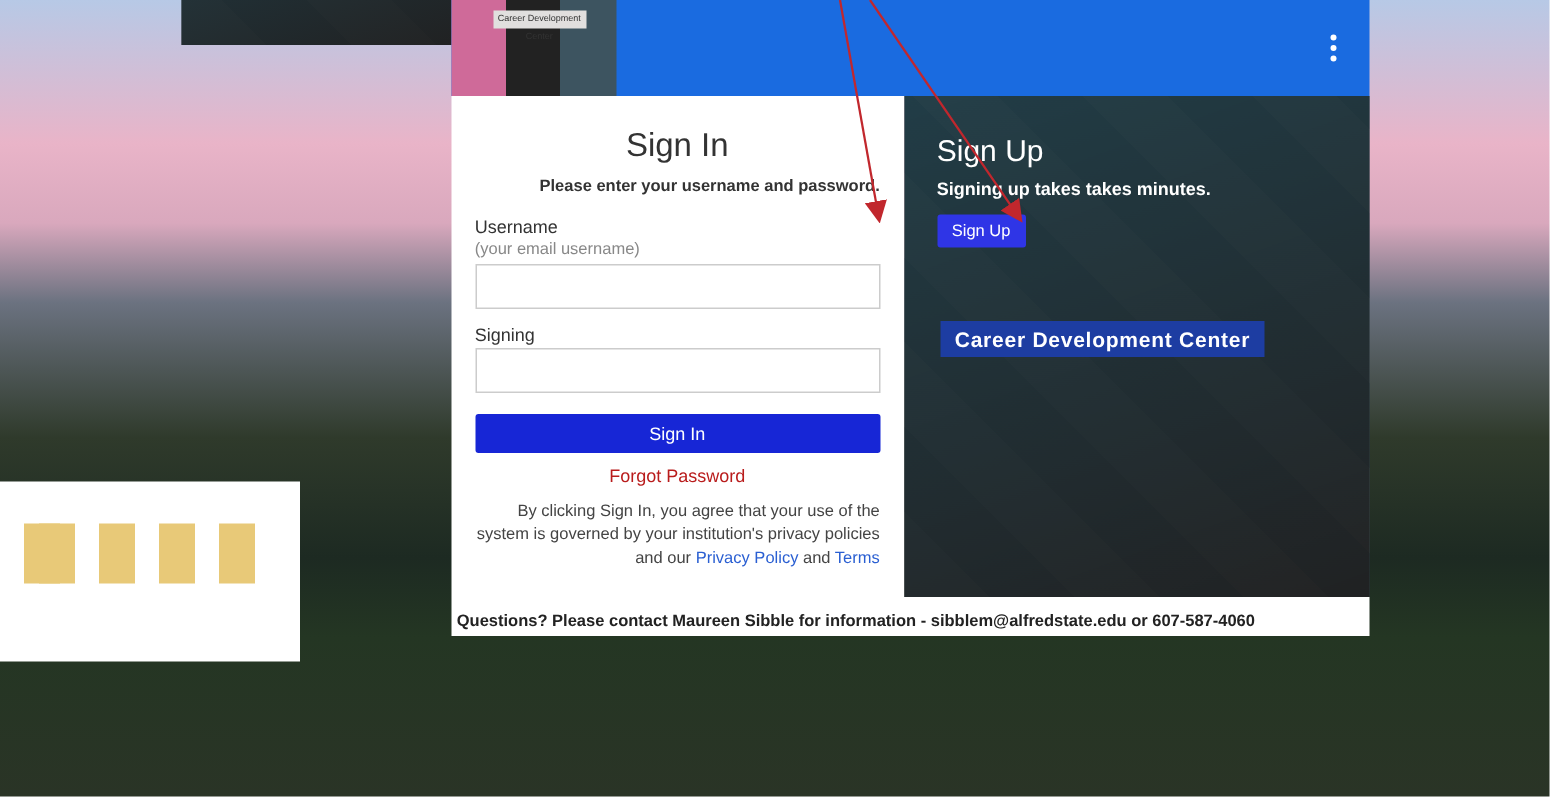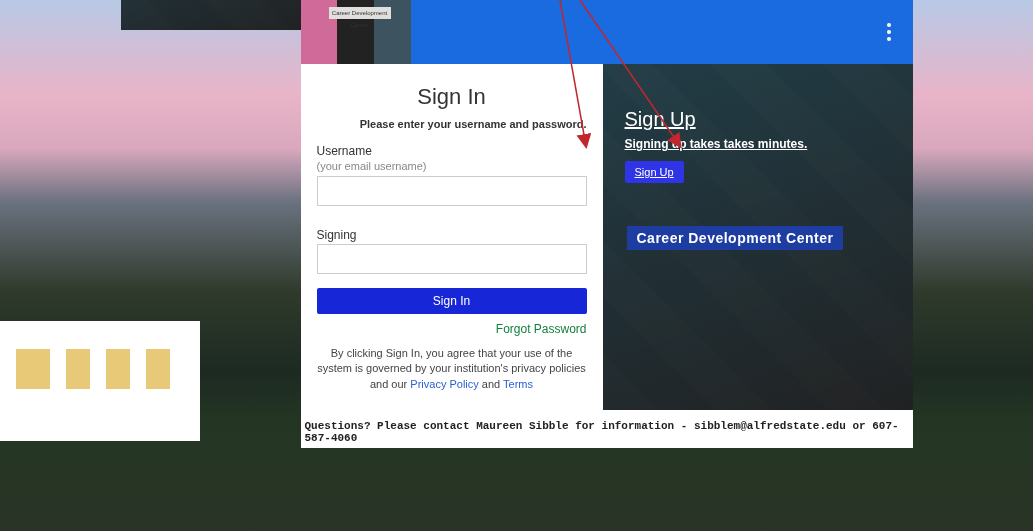--- a/index.html
+++ b/index.html
@@ -23,44 +23,44 @@
   .logo{width:110px;height:64px;background:#ccc;position:relative;
     background:linear-gradient(90deg,#cf6a99 0 33%,#222 33% 66%,#3d5460 66% 100%);}
   .logo .tag{position:absolute;top:7px;left:28px;width:62px;height:12px;background:#e1dfde;font-size:6px;line-height:12px;text-align:center;color:#333;}
   .menu-icon{position:absolute;right:12px;top:20px;width:24px;height:24px;display:flex;flex-direction:column;justify-content:center;align-items:center;gap:3px;}
   .menu-icon span{width:4px;height:4px;background:#fff;border-radius:50%;}
   
   .panels{display:flex;}
   .left{width:302px;background:#fff;padding:14px 16px 0 16px;box-sizing:border-box;}
   .left h1{font-size:22px;font-weight:400;text-align:center;margin:6px 0 8px;color:#333;}
   .intro{font-size:11px;text-align:right;color:#333;font-weight:bold;margin-bottom:14px;}
-  .lbl{font-size:12px;color:#333;margin-bottom:2px;margin-top:12px;}
+  .lbl{font-size:12px;color:#333;margin-bottom:2px;}
   .hint{font-size:11px;color:#888;margin-bottom:4px;}
   .fld{width:100%;box-sizing:border-box;border:1px solid #ccc;height:30px;padding:4px 6px;font-size:12px;margin-bottom:10px;}
   .signin-btn{width:100%;background:#1726d6;color:#fff;border:none;height:26px;font-size:12px;border-radius:2px;cursor:pointer;margin-top:4px;}
-  .forgot{display:block;text-align:right;color:#15803d;font-size:12px;margin:8px 0 10px;text-decoration:none;}
-  .terms{font-size:11px;color:#444;text-align:center;line-height:1.4;margin-bottom:18px;}
+  .forgot{display:block;text-align:center;color:#b91c1c;font-size:12px;margin:8px 0 10px;text-decoration:none;}
+  .terms{font-size:11px;color:#444;text-align:right;line-height:1.4;margin-bottom:18px;}
   .terms a{color:#2a5fd2;text-decoration:none;}
   .footline{font-size:11px;font-weight:bold;color:#222;padding:10px 4px 4px;}
   .powered{font-size:10px;color:#aaa;letter-spacing:2px;padding:4px 4px 10px;}
   .powered b{color:#1a6be0;letter-spacing:0;}
   
   .right{width:310px;background:#4a4a4a;position:relative;color:#fff;
     background:
       linear-gradient(160deg,rgba(30,60,70,.85),rgba(30,30,30,.9)),
       repeating-linear-gradient(45deg,#4a5258 0 40px,#35414a 40px 80px);
-    box-sizing:border-box;padding:44px 22px;text-decoration:underline;}
+    box-sizing:border-box;padding:26px 22px;}
   .right h2{margin:0 0 6px;font-size:20px;font-weight:400;}
   .right .sub{font-size:12px;font-weight:bold;margin:0 0 10px;}
   .btnrow{display:flex;gap:8px;}
   .btn{font-size:11px;padding:5px 10px;border-radius:2px;cursor:pointer;}
   .btn.blue{background:#2f35e6;color:#fff;border:none;}
   .btn.white{background:#fff;color:#2f35e6;border:1px solid #2f35e6;}
   .badge{position:absolute;left:24px;bottom:160px;background:#1d3da2;color:#fff;font-size:14px;font-weight:bold;letter-spacing:.5px;padding:4px 10px;}
-  .whitebar{background:#fff;font-family:Liberation Mono, monospace;}
+  .whitebar{background:#fff;}
   
   
   .arrows{position:absolute;z-index:5;top:0;left:0;width:1033px;height:531px;pointer-events:none;}
 </style>
 </head>
 <body>
 
 <div class="bgbld left"></div>
 <div class="bgbld right"></div>
 

